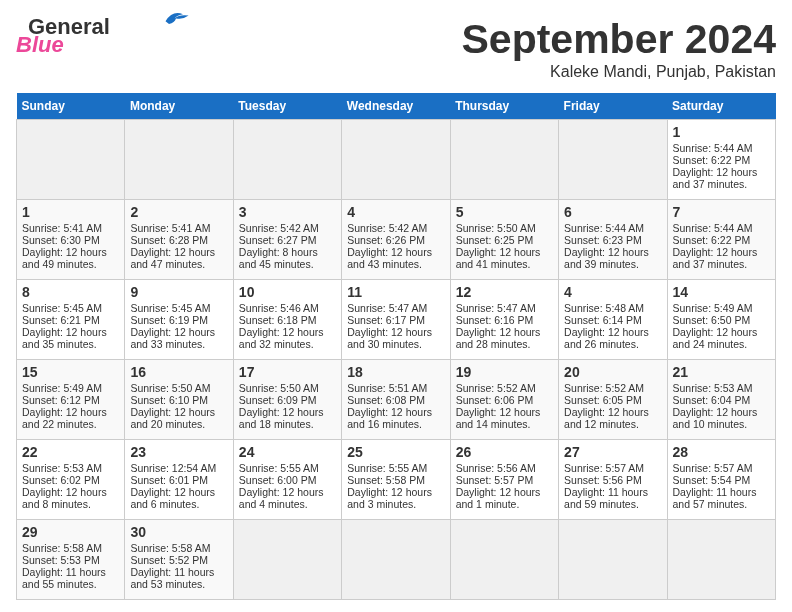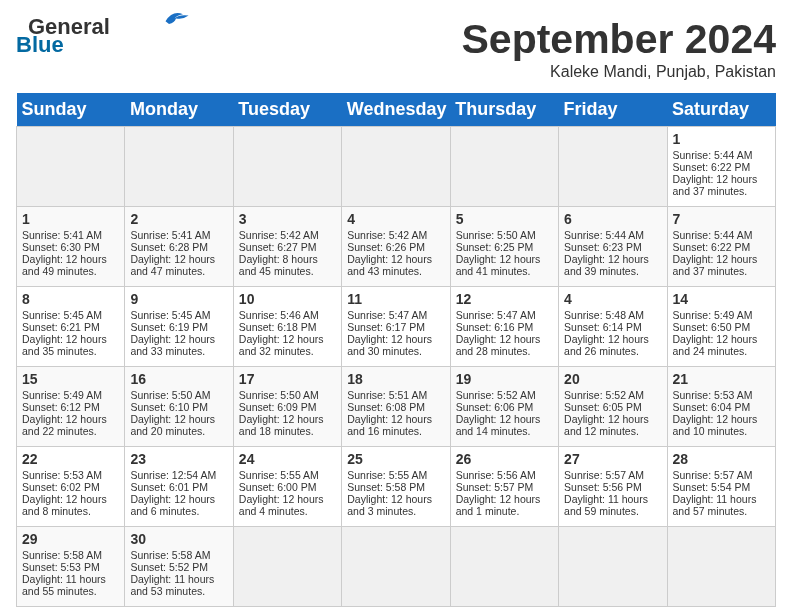--- a/index.html
+++ b/index.html
@@ -49,21 +49,21 @@
     table {
       width: 100%;
       border-collapse: collapse;
       table-layout: fixed;
     }
     th {
       background: #1a6fc4;
       color: #fff;
       text-align: left;
       padding: 6px 5px;
-      font-size: 18px;
+      font-size: 12px;
       font-weight: bold;
     }
     td {
       border: 1px solid #ccc;
       vertical-align: top;
       padding: 4px 5px;
       font-size: 10.5px;
       color: #333;
       height: 80px;
       background: #fff;
@@ -86,21 +86,21 @@
 <div class="header">
   <div class="logo">
     <div style="display:flex; align-items:center;margin-left:12px;">
       <span class="logo-text">
         <span>General</span>
       </span>
       <svg class="logo-bird" viewBox="0 0 40 24">
         <path d="M5,18 Q15,2 30,8 Q20,10 18,14 Q25,8 38,10 Q30,16 20,14 Q18,20 10,22 Z" fill="#1a6fc4"></path>
       </svg>
     </div>
-    <span class="logo-text" style="color:#0369a1; margin-top:-4px;">Blue</span>
+    <span class="logo-text" style="color:#ec4899; margin-top:-4px;font-style:italic;">Blue</span>
   </div>
   <div class="title-block">
     <div class="month-title">September 2024</div>
     <div class="location">Kaleke Mandi, Punjab, Pakistan</div>
   </div>
 </div>
 
 <table>
   <thead>
     <tr>

